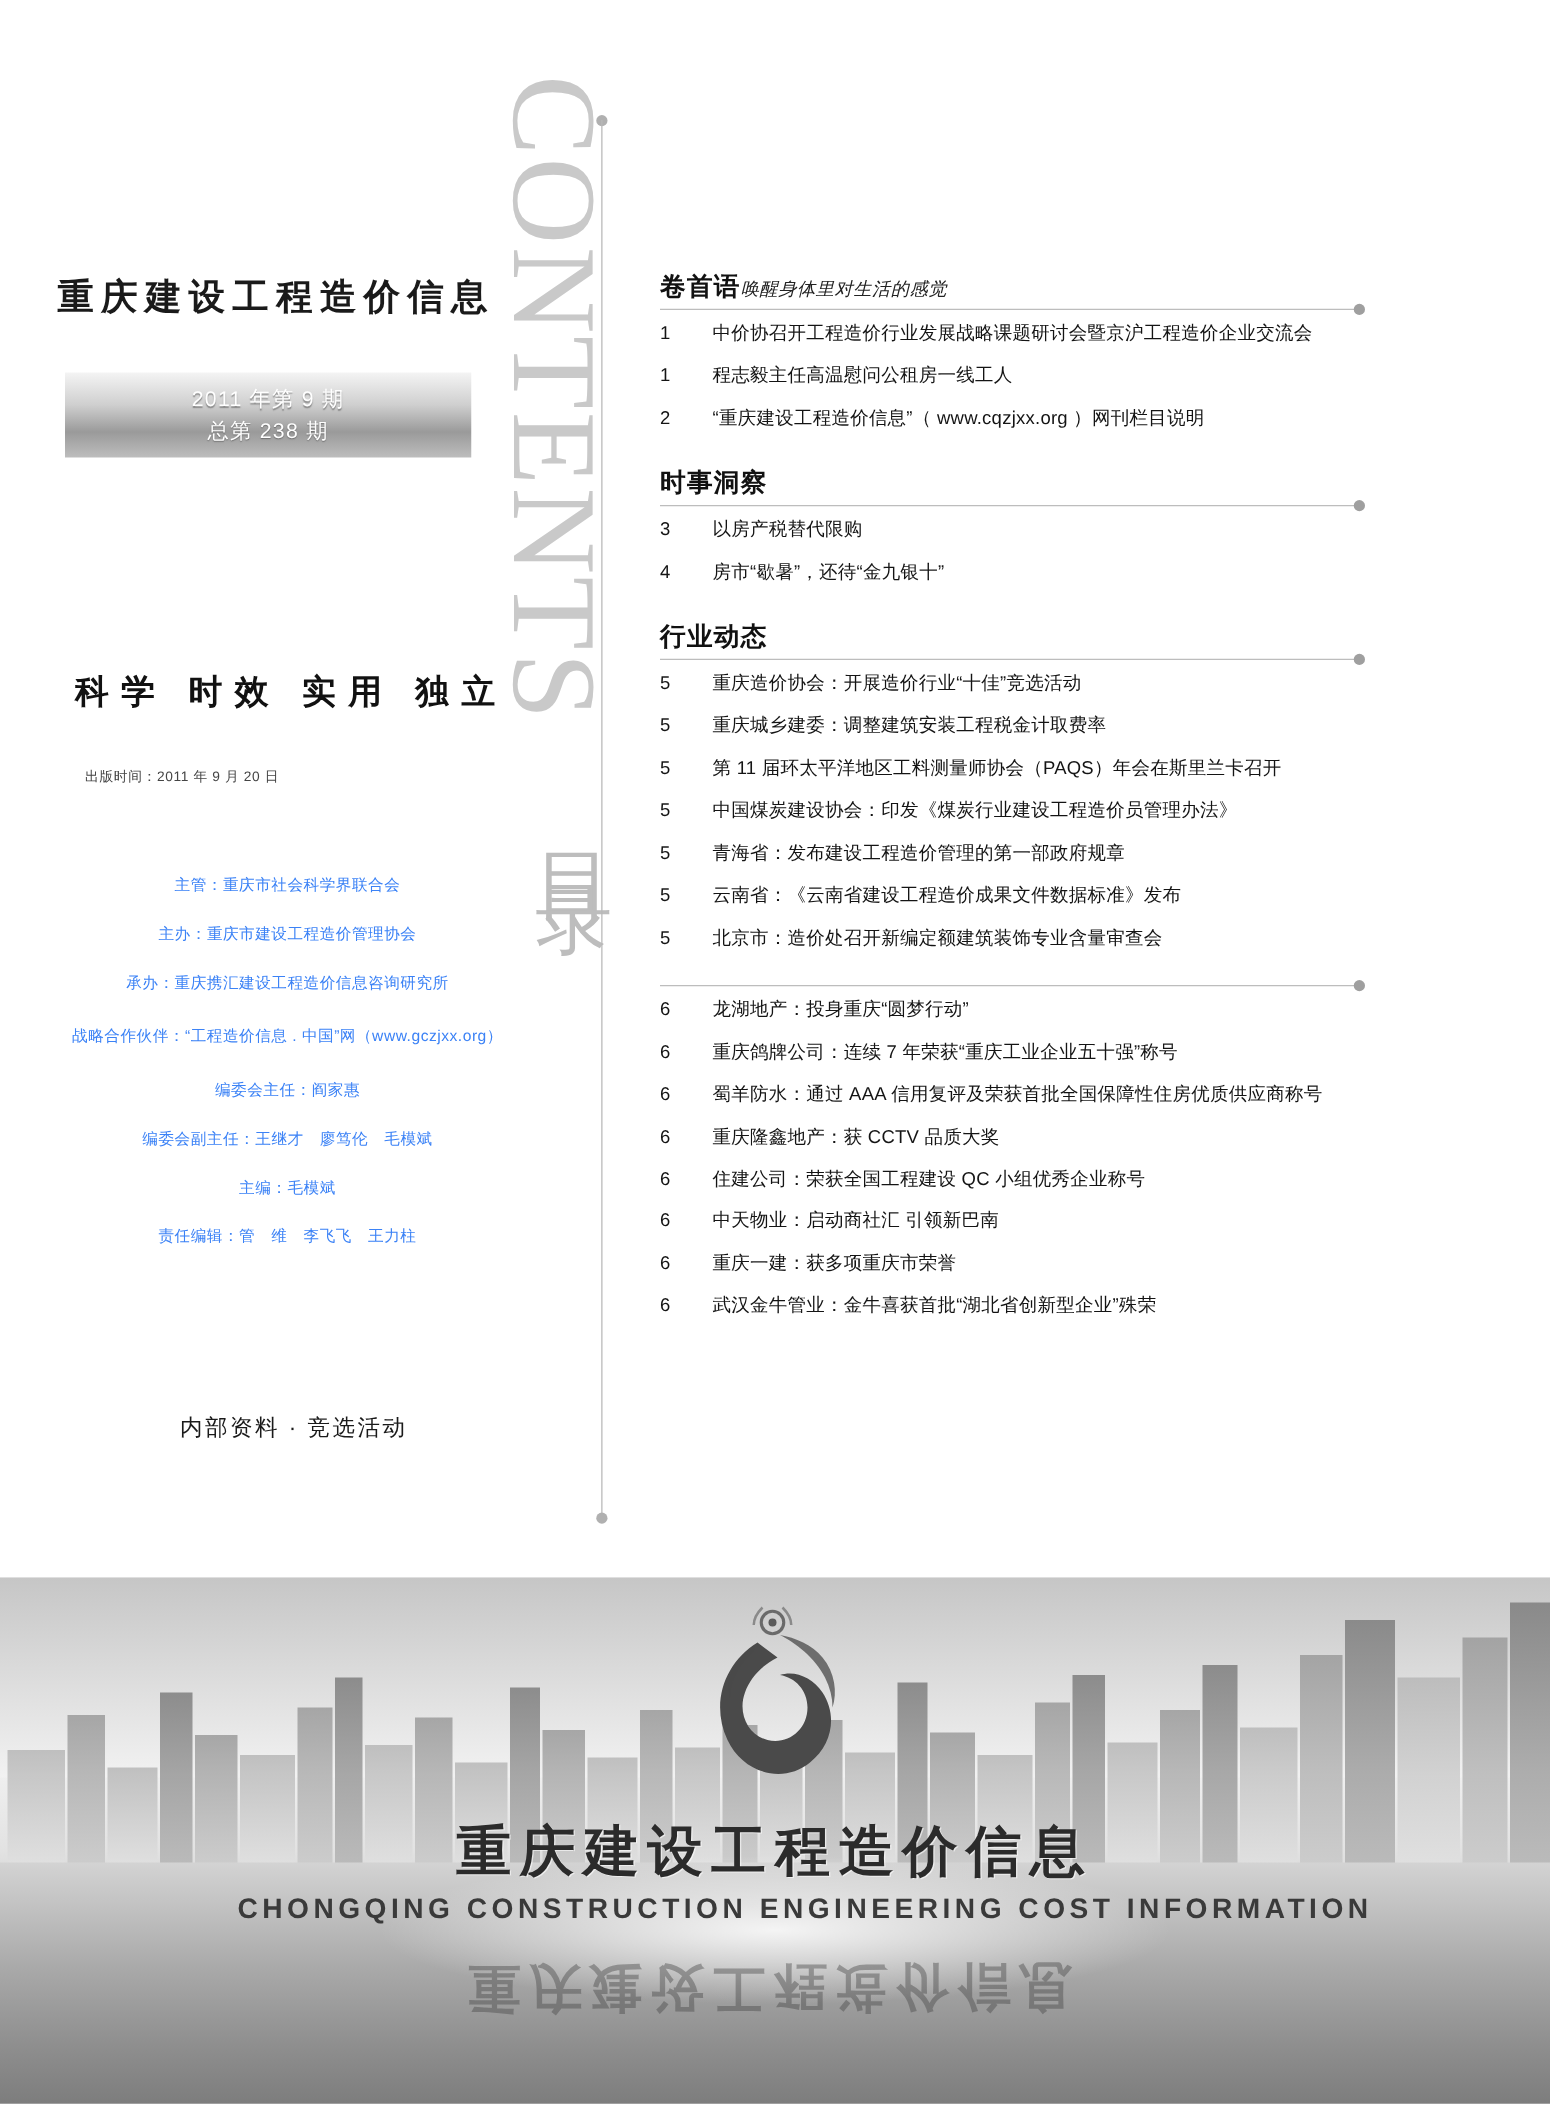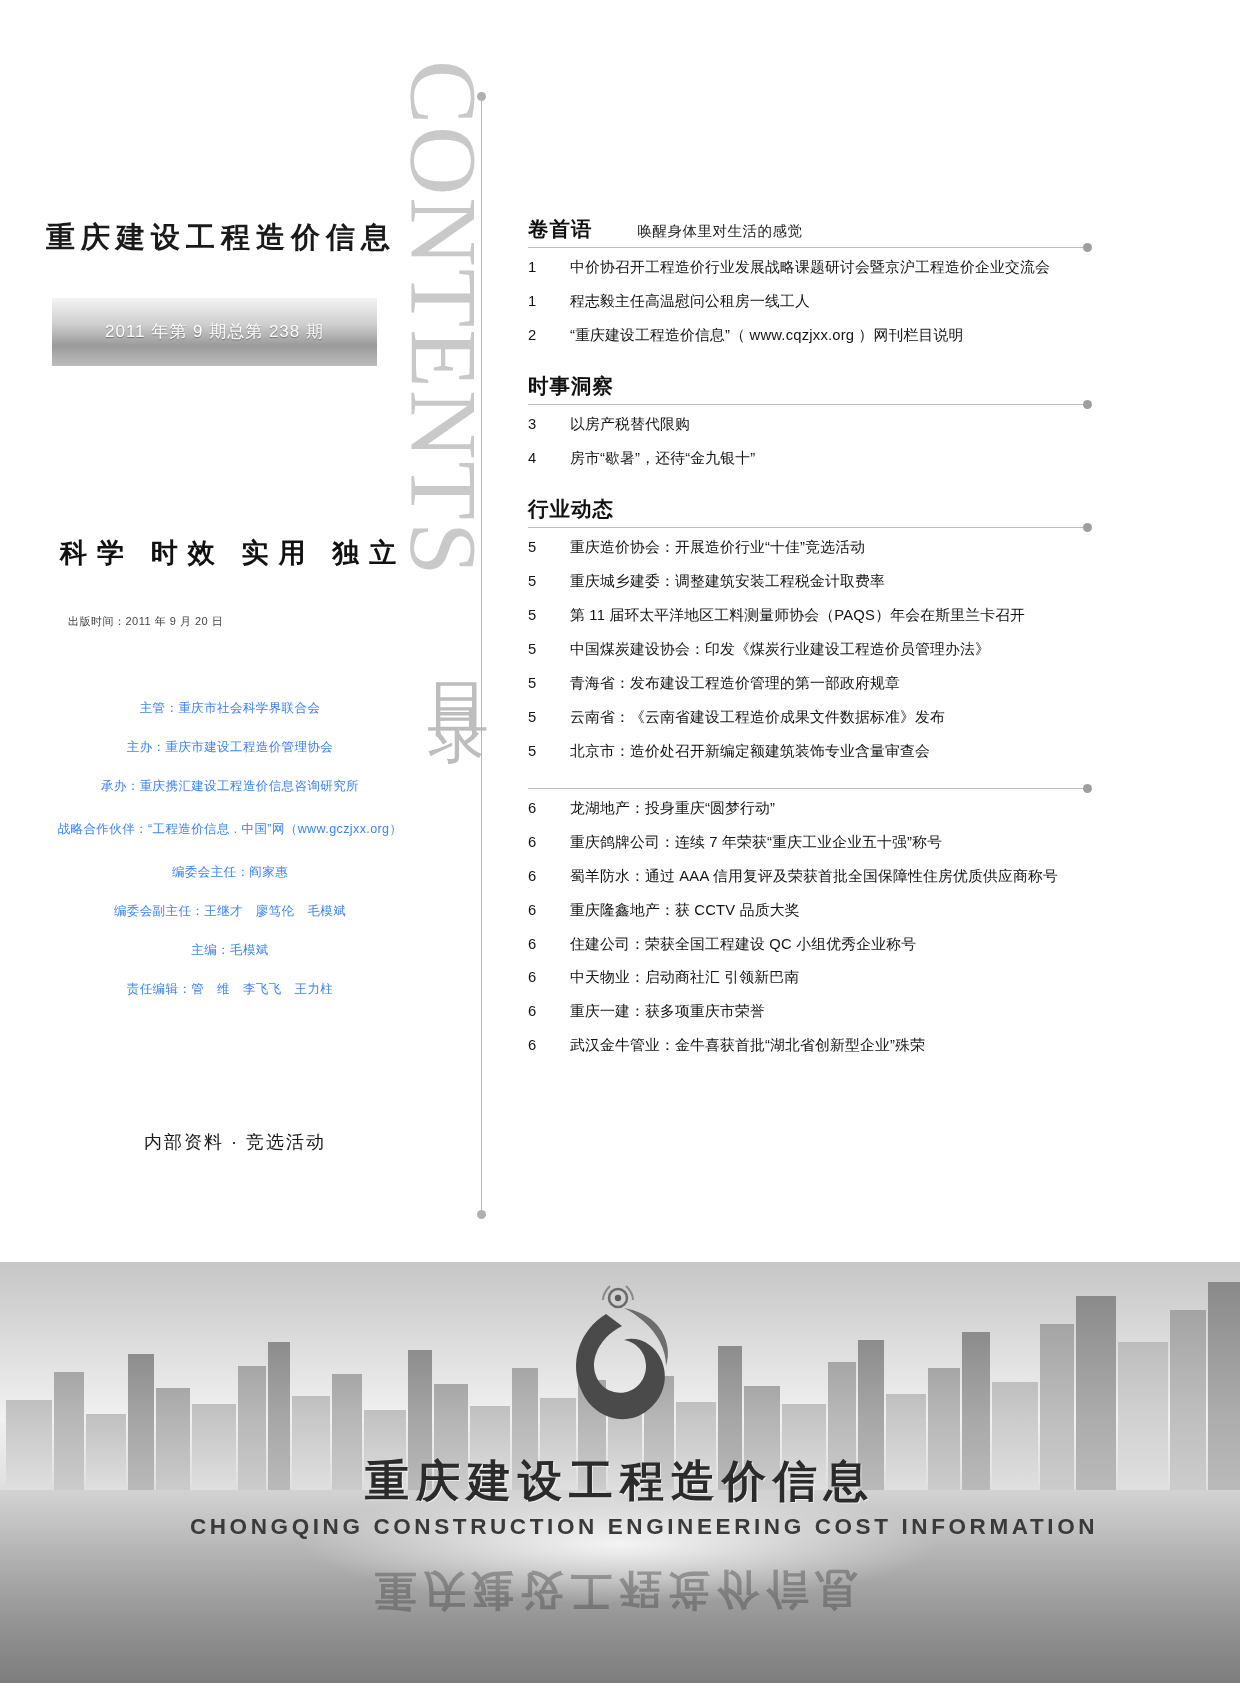--- a/index.html
+++ b/index.html
@@ -69,21 +69,21 @@
     letter-spacing: 6px;
     color: #1a1a1a;
     white-space: nowrap;
   }
 
   .issue-box {
     position: absolute;
     left: 52px; top: 298px;
     width: 325px; height: 68px;
     background: linear-gradient(to bottom, #f4f4f4 0%, #cfcfcf 38%, #9a9a9a 70%, #bdbdbd 100%);
-    display: flex; flex-direction: row;
+    display: flex; flex-direction: column;
     align-items: center; justify-content: center;
     color: #ffffff;
     text-shadow: 0 1px 1px rgba(0,0,0,.35);
     font-size: 17px;
     line-height: 1.5;
     letter-spacing: 1px;
   }
   .issue-box .ln { white-space: nowrap; }
 
   .slogan {
@@ -134,25 +134,24 @@
 
   .toc-section { margin-bottom: 26px; }
 
   .sec-head {
     display: flex; align-items: baseline;
     font-size: 20.5px; font-weight: 700;
     color: #111;
     letter-spacing: 1px;
     margin-bottom: 4px;
     white-space: nowrap;
-    gap: 31px;
   }
   .sec-head .sub {
     font-size: 14.5px; font-weight: 400;
-    color: #222; margin-left: 14px; letter-spacing: .5px;
+    color: #222; letter-spacing: .5px; font-style: italic;
   }
   .sec-rule {
     position: relative;
     height: 1px; background: #bdbdbd;
     width: 560px;
     margin-bottom: 10px;
   }
   .sec-rule::after {
     content:"";
     position: absolute; right: -4px; top: -4px;

